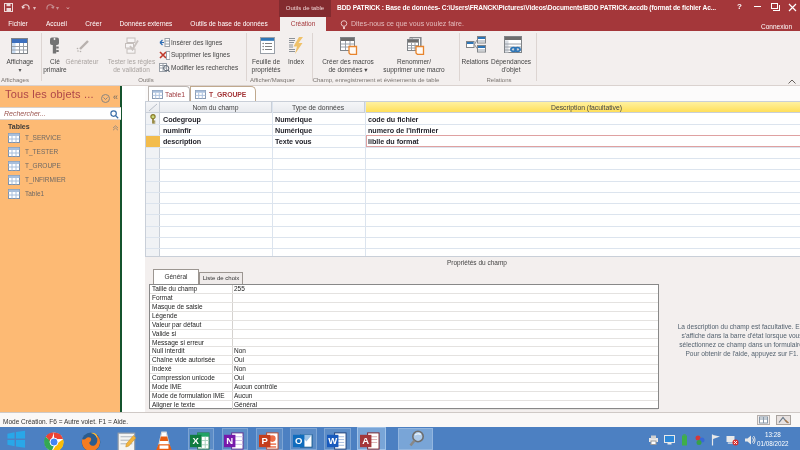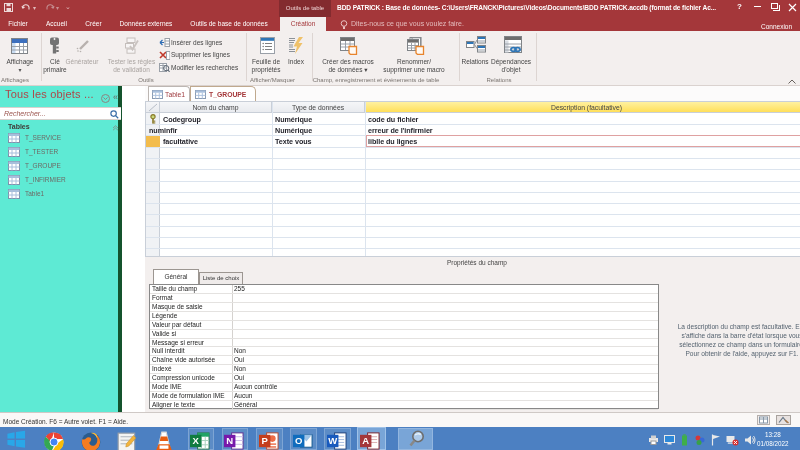--- a/index.html
+++ b/index.html
@@ -17,21 +17,21 @@
 
 
 #ribbon { left:0; top:31px; width:800px; height:55px; background:#F3EFEE; border-bottom:1px solid #DAD2CF; }
 .grplabel { position:absolute; top:46px; font-size:6px; color:#7A7470; text-align:center; }
 .rsep { position:absolute; top:2px; height:48px; width:1px; background:#DDD5D2; }
 .btnlabel { position:absolute; font-size:6.5px; color:#444; text-align:center; line-height:8px; }
 .smallbtn { position:absolute; font-size:6.5px; color:#444; white-space:nowrap; }
 .gray { color:#A9A3A0; }
 
 
-#navpane { left:0; top:86px; width:122px; height:326px; background:#5eead4; border-right:4px solid #14532d; }
+#navpane { left:0; top:86px; width:122px; height:326px; background:#fdba74; border-right:2px solid #14532d; }
 #navtitle { position:absolute; left:5px; top:2px; color:#AE4649; font-size:11px; letter-spacing:0.2px; white-space:nowrap; }
 #searchrow { position:absolute; left:0px; top:21px; width:121px; height:13px; background:#fff; border-top:1px solid #D8D2CE; border-bottom:1px solid #D8D2CE; }
 .navitem { position:absolute; left:25px; font-size:6.5px; color:#6E6965; white-space:nowrap; }
 
 
 #docarea { left:123px; top:86px; width:677px; height:326px; background:#F3EFEE;margin-left:22px; }
 .doctab { position:absolute; top:0px; height:15px; font-size:6.8px; line-height:15px; }
 
 
 #grid { position:absolute; left:0px; top:15px; width:664px; height:156px; background:#fff; border:1px solid #C9CFD8; border-right:none; }
@@ -373,28 +373,28 @@
       <div class="gline" style="left:0;top:124px;width:663px;height:1px"></div>
       <div class="gline" style="left:0;top:135px;width:663px;height:1px"></div>
       <div class="gline" style="left:0;top:146px;width:663px;height:1px"></div>
 
       <div class="gline" style="left:126px;top:0;width:1px;height:154px"></div>
       <div class="gline" style="left:219px;top:0;width:1px;height:154px"></div>
 
       <div class="abs" style="left:220px;top:33px;width:443px;height:12px;border:1px solid #DFA1A1"></div>
 
       <div class="cell" style="left:17px;top:13px;color:#26262E">Codegroup</div>
-      <div class="cell" style="left:3px;top:24px;color:#26262E">numinfir</div>
-      <div class="cell" style="left:17px;top:35px;color:#26262E">facultative</div>
+      <div class="cell" style="left:17px;top:24px;color:#26262E">numinfir</div>
+      <div class="cell" style="left:17px;top:35px;color:#26262E">description</div>
       <div class="cell" style="left:129px;top:13px;color:#26262E">Numérique</div>
       <div class="cell" style="left:129px;top:24px;color:#26262E">Numérique</div>
       <div class="cell" style="left:129px;top:35px;color:#26262E">Texte vous</div>
       <div class="cell" style="left:222px;top:13px;color:#26262E">code du fichier</div>
-      <div class="cell" style="left:222px;top:24px;color:#26262E">erreur de l'infirmier</div>
-      <div class="cell" style="left:222px;top:35px;color:#26262E">liblle du lignes</div>
+      <div class="cell" style="left:222px;top:24px;color:#26262E">numero de l'infirmier</div>
+      <div class="cell" style="left:222px;top:35px;color:#26262E">liblle du format</div>
     </div>
     <div id="vscroll">
       <div class="abs" style="left:0px;top:0px;width:11px;height:10px;background:#F8F6F5;border:1px solid #D0CBC8"></div>
       <svg class="abs" style="left:2px;top:3px" width="7" height="4" viewBox="0 0 7 4">
           <path d="M0.5 3.5 L3.5 0.5 L6.5 3.5 Z" fill="#6E6864"></path>
         </svg>
       <div class="abs" style="left:0px;top:11px;width:11px;height:13px;background:#DBD6D3;border:1px solid #BDB7B3"></div>
       <div class="abs" style="left:0px;top:144px;width:11px;height:10px;background:#F8F6F5;border:1px solid #D0CBC8"></div>
       <svg class="abs" style="left:2px;top:147px" width="7" height="4" viewBox="0 0 7 4">
           <path d="M0.5 0.5 L6.5 0.5 L3.5 3.5 Z" fill="#6E6864"></path>

